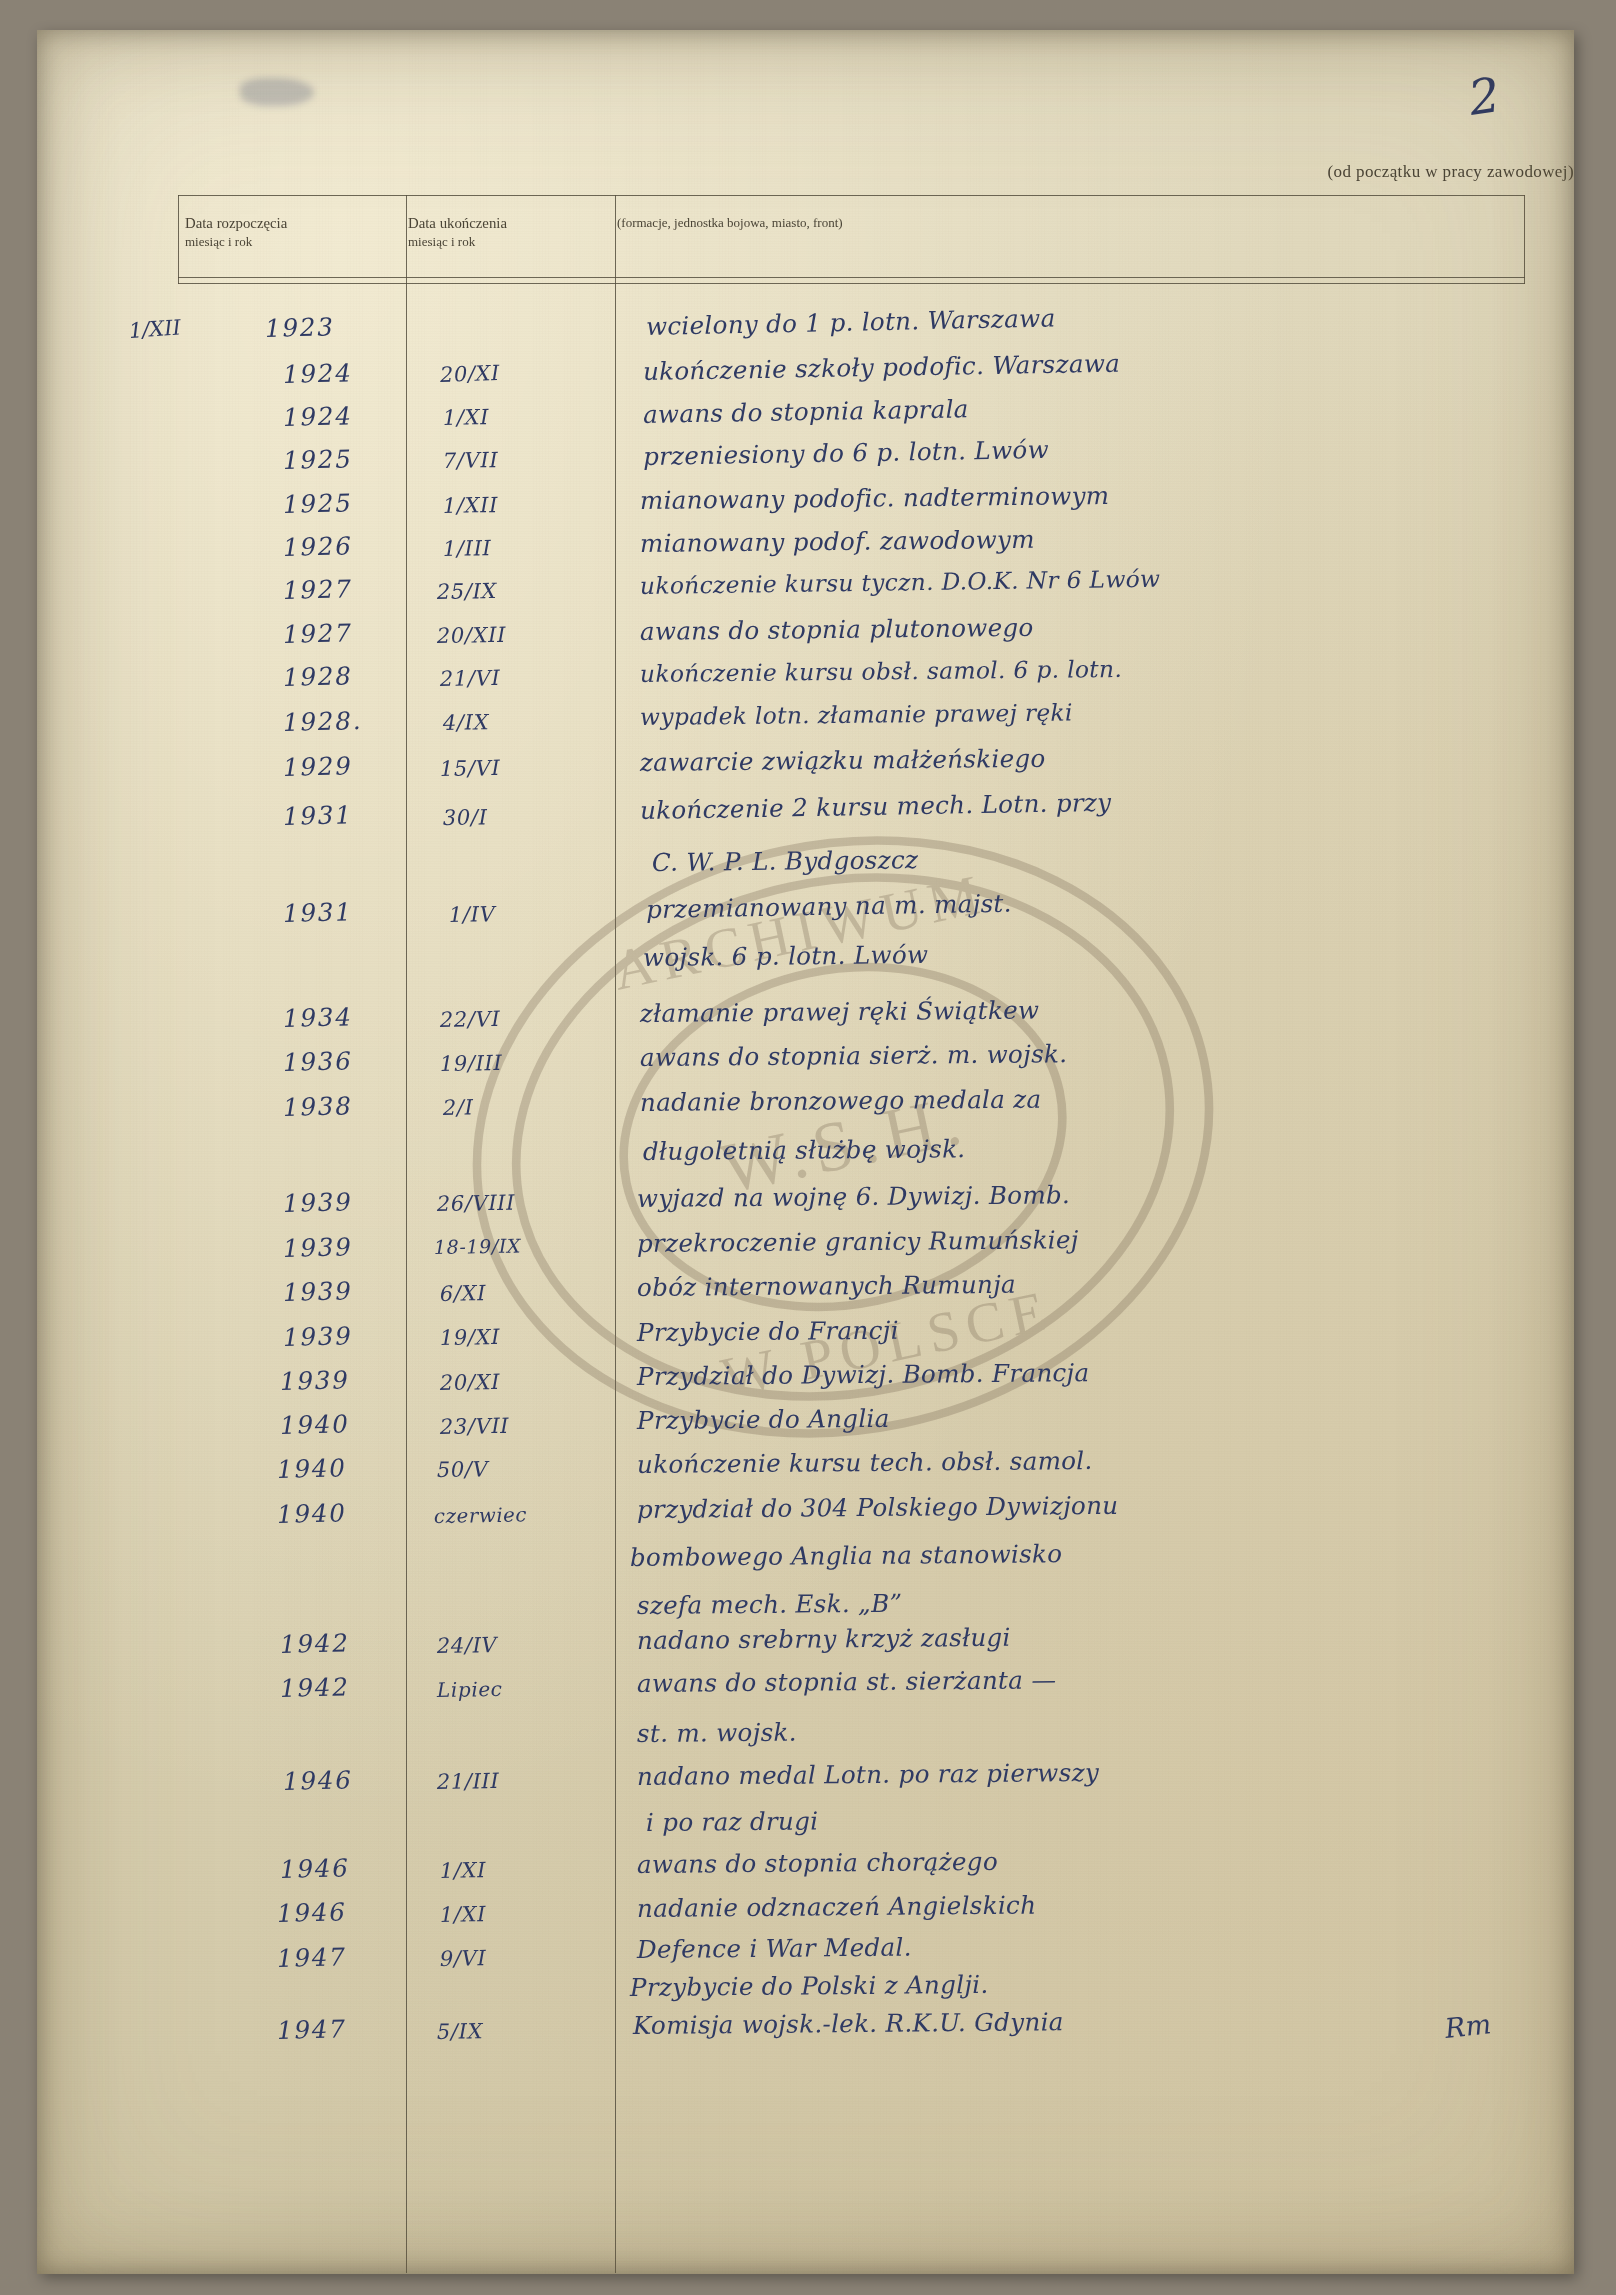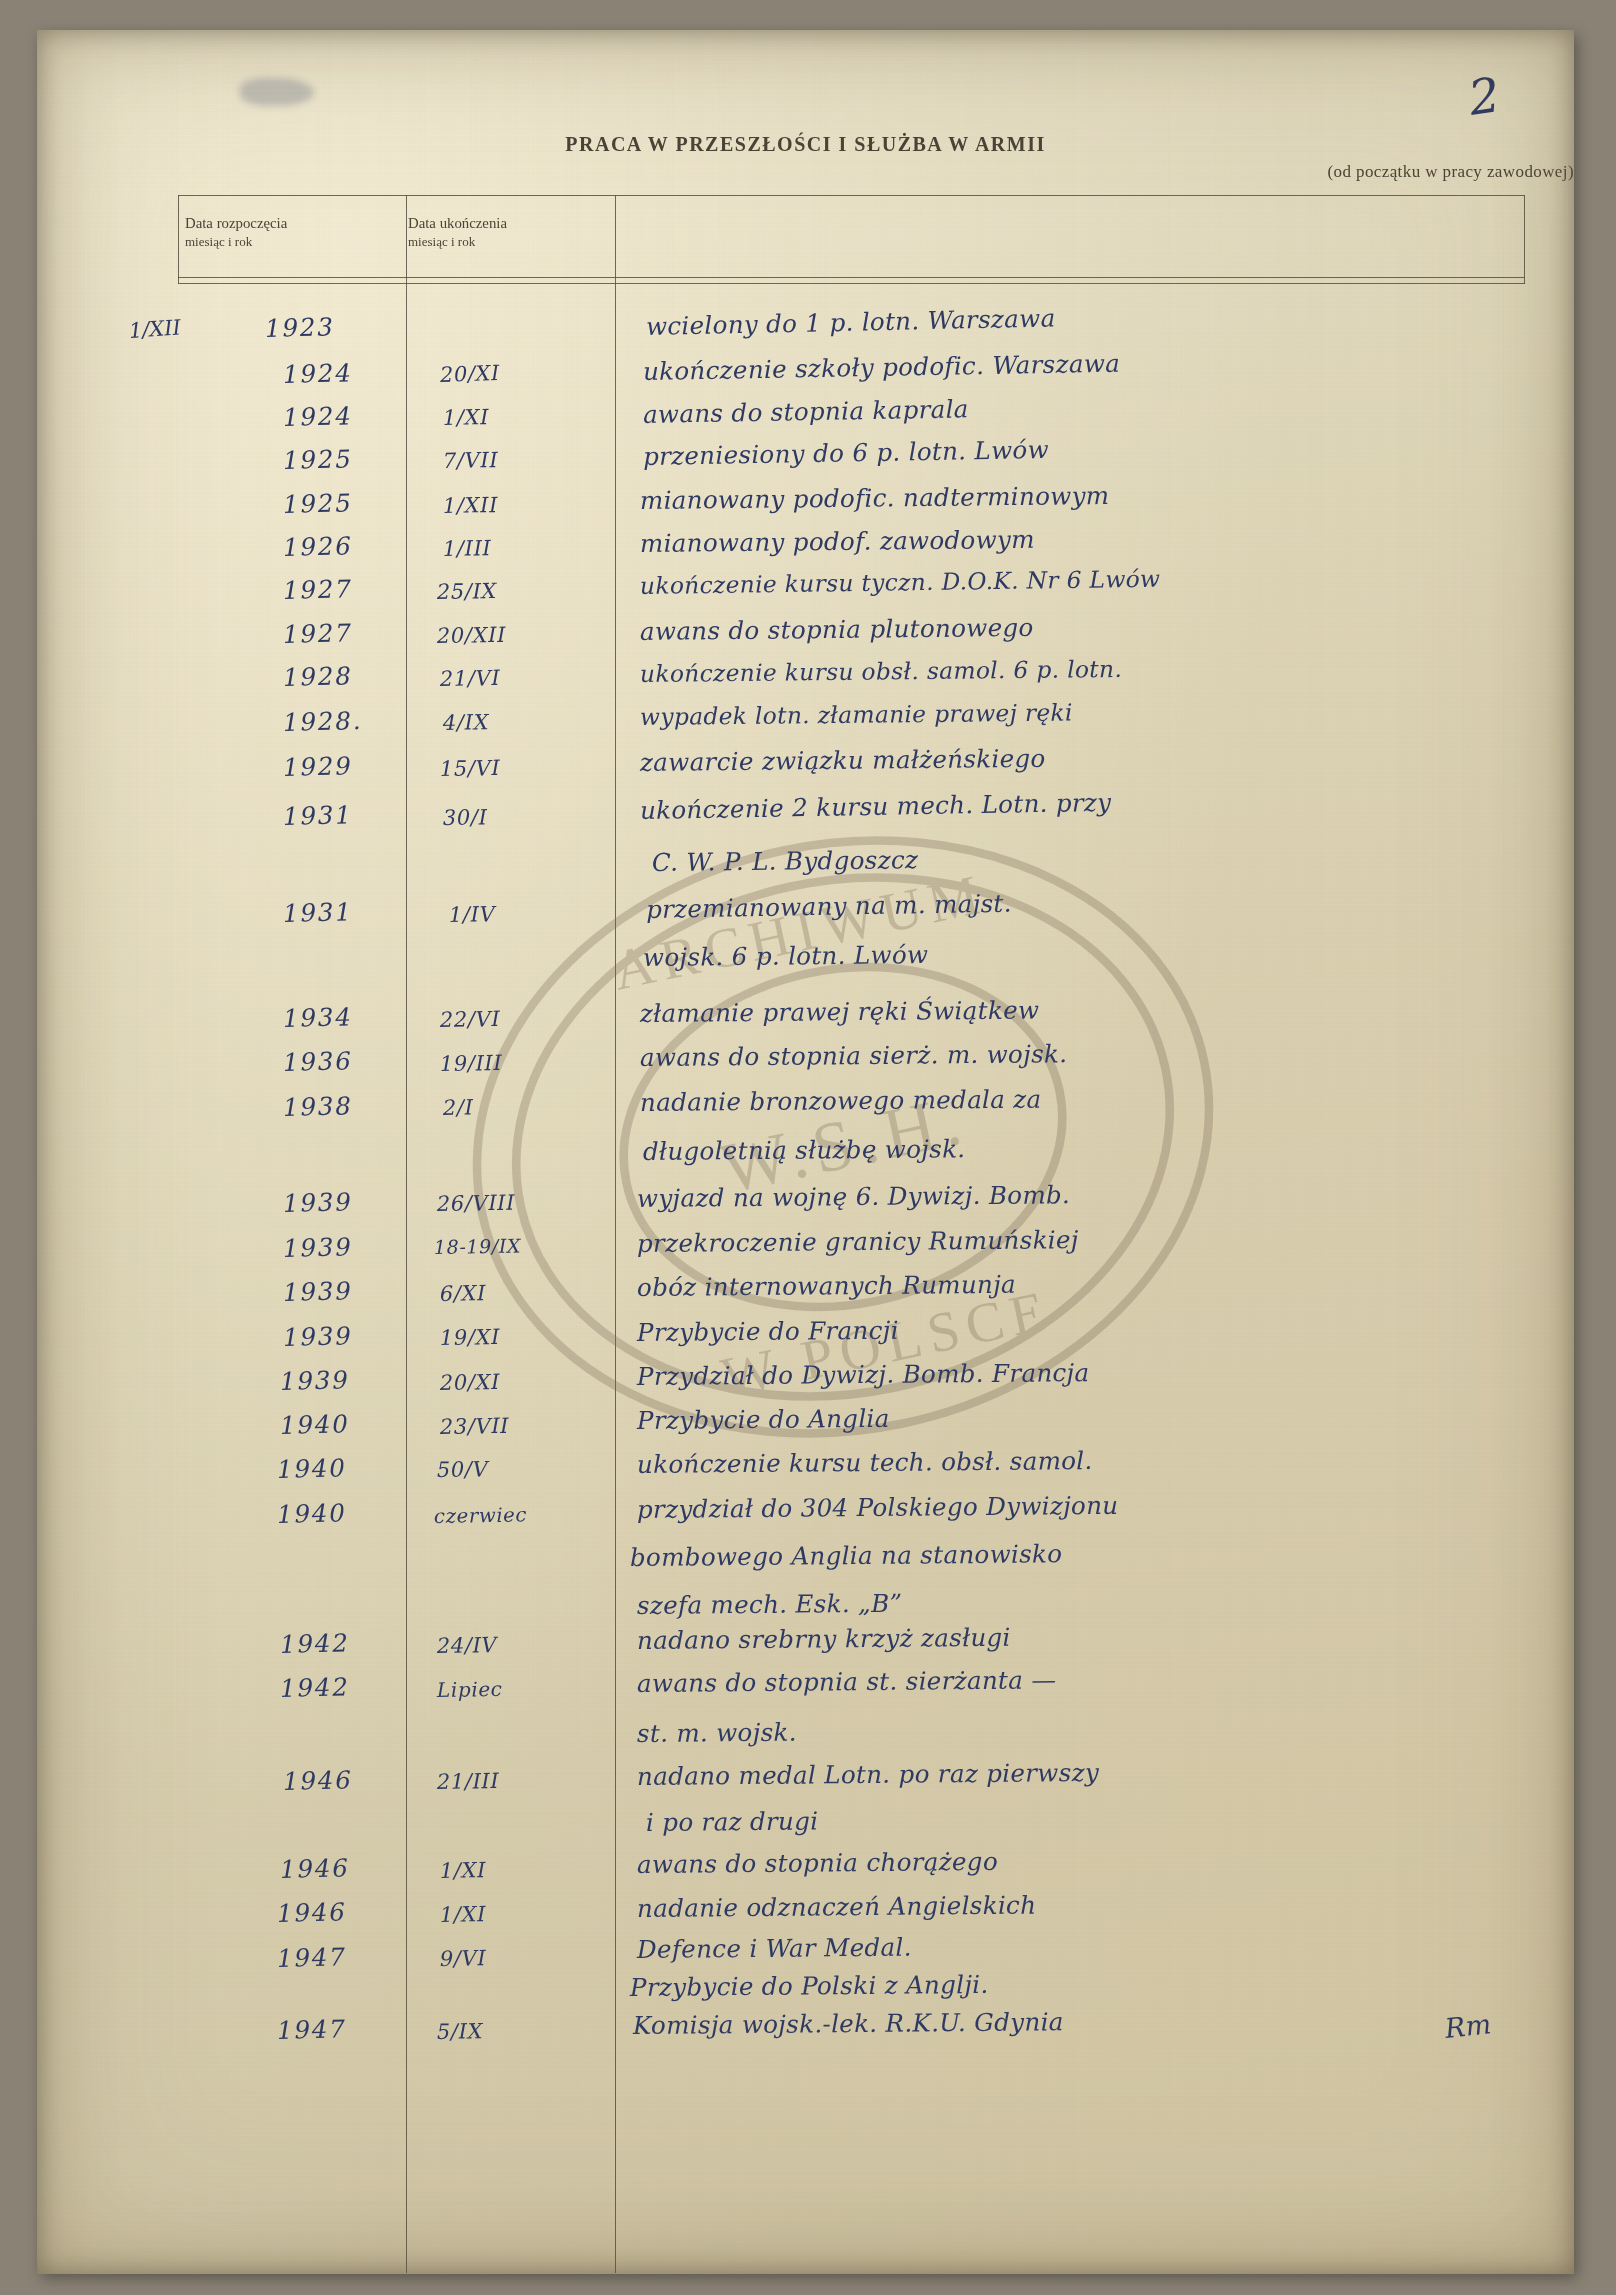--- a/index.html
+++ b/index.html
@@ -161,40 +161,40 @@
 <body>
 
 <div id="page">
 
   <div id="grain"></div>
 
   <div class="smudge"></div>
 
   <div class="pagenum">2</div>
 
-  <div id="doc-title">PRACA W PRZESZŁOŚCI I SŁUŻBA    W ARMII</div>
   <div id="doc-subtitle">(od początku w pracy zawodowej)</div>
 
   <div class="hline" style="left:141px; top:165px; width:1347px;"></div>
   <div class="hline" style="left:141px; top:247px; width:1347px;"></div>
   <div class="hline" style="left:141px; top:253px; width:1347px; height:1.8px;"></div>
   <div class="vline" style="left:141px; top:165px; height:89px;"></div>
   <div class="vline" style="left:369px; top:165px; height:2078px;"></div>
   <div class="vline" style="left:578px; top:165px; height:2078px;"></div>
   <div class="vline" style="left:1487px; top:165px; height:89px;"></div>
 
   <div class="colhead" style="left:148px; top:184px; width:216px;">
     <div>Data rozpoczęcia</div>
     <div class="small">miesiąc i rok</div>
   </div>
   <div class="colhead" style="left:371px; top:184px; width:204px;">
     <div>Data ukończenia</div>
     <div class="small">miesiąc i rok</div>
   </div>
   <div class="colhead" style="left:580px; top:184px; width:904px;">
+    <div class="small">(formacje, jednostka bojowa, miasto, front)</div>
   </div>
 
   <div id="stamp">
     <svg viewBox="0 0 670 530" xmlns="http://www.w3.org/2000/svg">
       <g fill="none" stroke="#7a6a55" stroke-width="7" transform="rotate(-12 335 265)">
         <ellipse cx="335" cy="265" rx="300" ry="238"></ellipse>
         <ellipse cx="335" cy="265" rx="268" ry="208"></ellipse>
         <ellipse cx="335" cy="265" rx="180" ry="136"></ellipse>
       </g>
       <g transform="rotate(-12 335 265)" fill="#7a6a55" font-family="'Liberation Serif', serif" font-size="46" letter-spacing="6">

